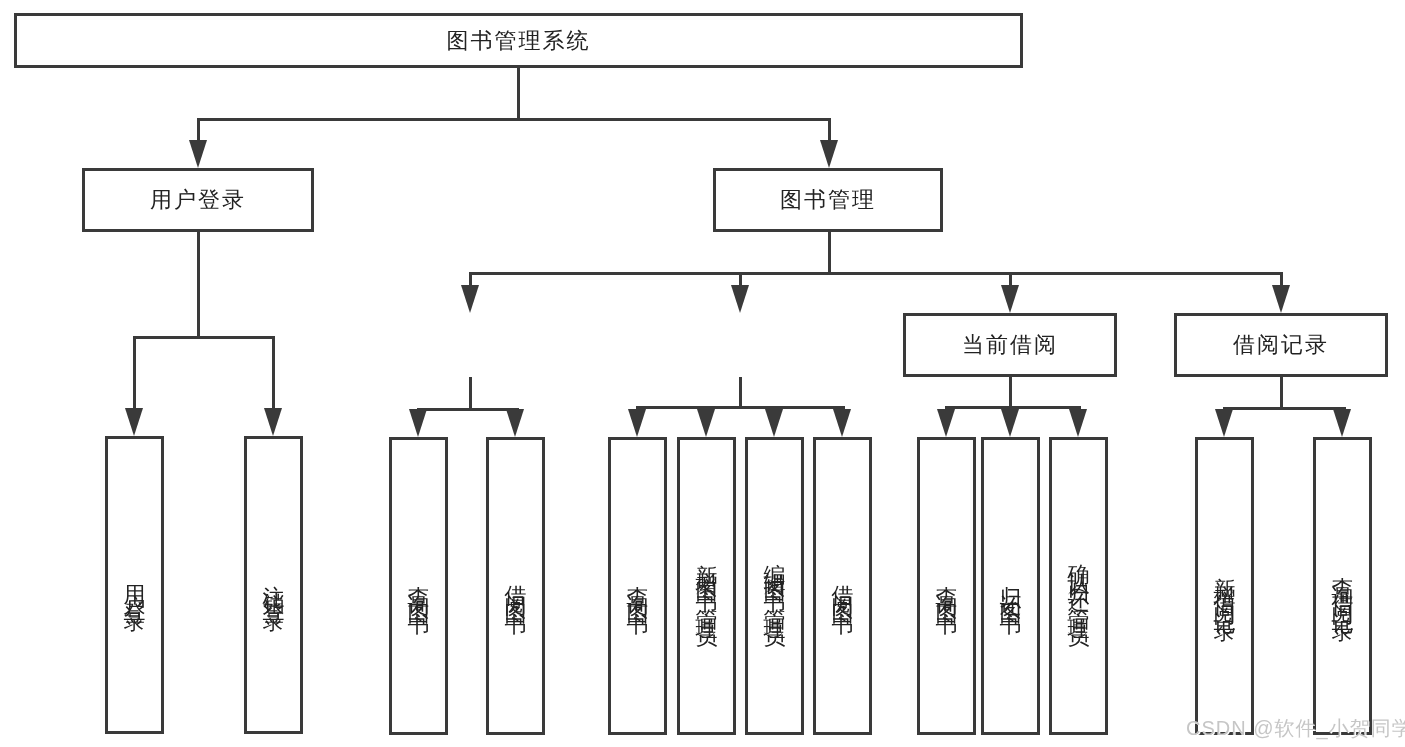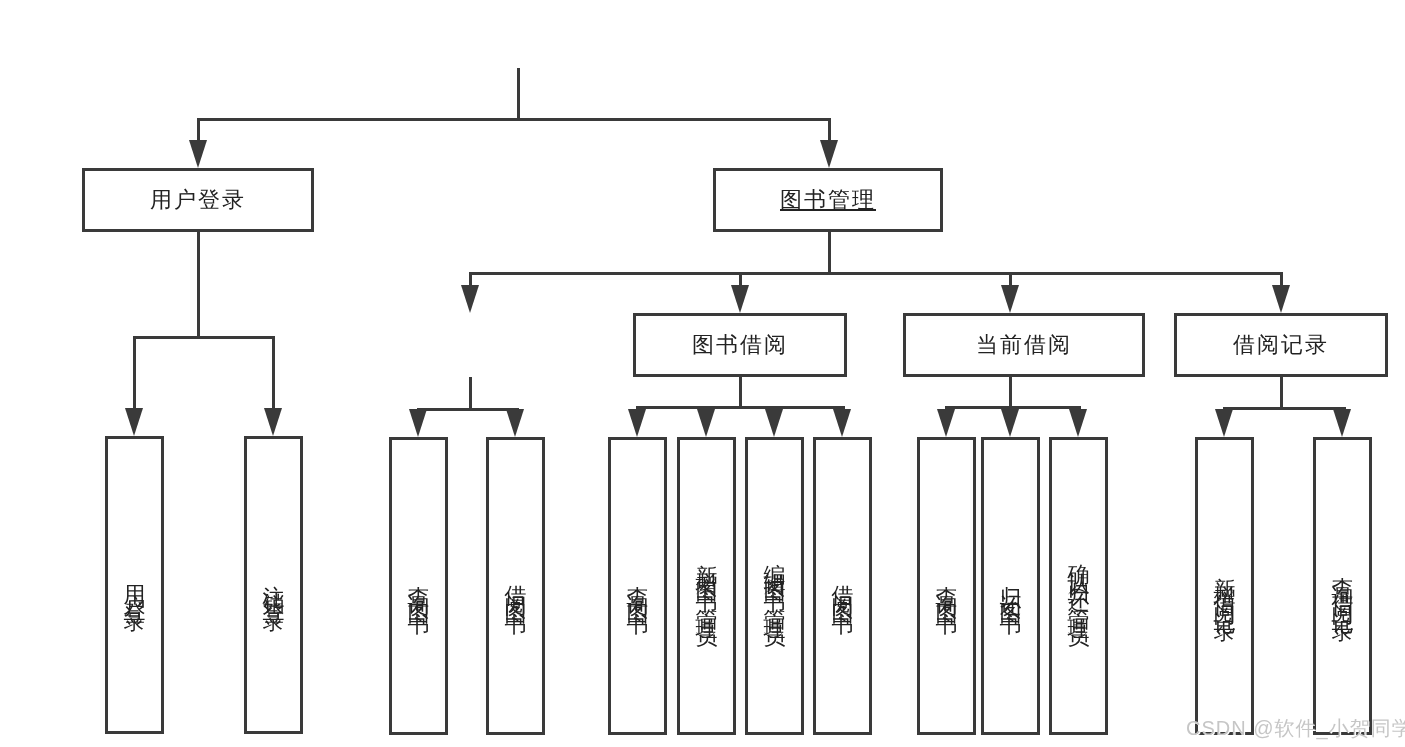--- a/index.html
+++ b/index.html
@@ -67,32 +67,35 @@
     text-shadow: 1px 1px 0 #ffffff;
     letter-spacing: 1px;
     white-space: nowrap;
   }
 </style>
 </head>
 <body>
 
 <div id="canvas">
 
+  <div class="hbox" style="left:14px; top:13px; width:1009px; height:55px;">
+    <span>图书管理系统</span>
+  </div>
 
   <div class="line" style="left:517px; top:68px; width:3px; height:50px;"></div>
   <div class="line" style="left:197px; top:118px; width:634px; height:3px;"></div>
   <div class="line" style="left:197px; top:118px; width:3px; height:28px;"></div>
   <div class="arrow" style="left:189px; top:140px;"></div>
   <div class="line" style="left:828px; top:118px; width:3px; height:28px;"></div>
   <div class="arrow" style="left:820px; top:140px;"></div>
 
   <div class="hbox" style="left:82px; top:168px; width:232px; height:64px;">
     <span>用户登录</span>
   </div>
-  <div class="hbox" style="left:713px; top:168px; width:230px; height:64px;text-decoration:underline;">
+  <div class="hbox" style="left:713px; top:168px; width:230px; height:64px;">
     <span>图书管理</span>
   </div>
 
   <div class="line" style="left:197px; top:232px; width:3px; height:104px;"></div>
   <div class="line" style="left:133px; top:336px; width:142px; height:3px;"></div>
   <div class="line" style="left:133px; top:336px; width:3px; height:76px;"></div>
   <div class="arrow" style="left:125px; top:408px;"></div>
   <div class="line" style="left:272px; top:336px; width:3px; height:76px;"></div>
   <div class="arrow" style="left:264px; top:408px;"></div>
 
@@ -107,24 +110,21 @@
   <div class="line" style="left:469px; top:272px; width:814px; height:3px;"></div>
   <div class="line" style="left:469px; top:272px; width:3px; height:16px;"></div>
   <div class="arrow" style="left:461px; top:285px;"></div>
   <div class="line" style="left:739px; top:272px; width:3px; height:16px;"></div>
   <div class="arrow" style="left:731px; top:285px;"></div>
   <div class="line" style="left:1009px; top:272px; width:3px; height:16px;"></div>
   <div class="arrow" style="left:1001px; top:285px;"></div>
   <div class="line" style="left:1280px; top:272px; width:3px; height:16px;"></div>
   <div class="arrow" style="left:1272px; top:285px;"></div>
 
-  <div class="hbox" style="left:633px; top:313px; width:214px; height:64px;">
-    <span>图书借阅</span>
-  </div>
-  <div class="hbox" style="left:903px; top:313px; width:242px; height:64px;">
+  <div class="hbox" style="left:903px; top:313px; width:214px; height:64px;">
     <span>当前借阅</span>
   </div>
   <div class="hbox" style="left:1174px; top:313px; width:214px; height:64px;">
     <span>借阅记录</span>
   </div>
 
   <div class="line" style="left:469px; top:377px; width:3px; height:31px;"></div>
   <div class="line" style="left:417px; top:408px; width:102px; height:3px;"></div>
   <div class="arrow" style="left:409px; top:409px;"></div>
   <div class="arrow" style="left:506px; top:409px;"></div>

